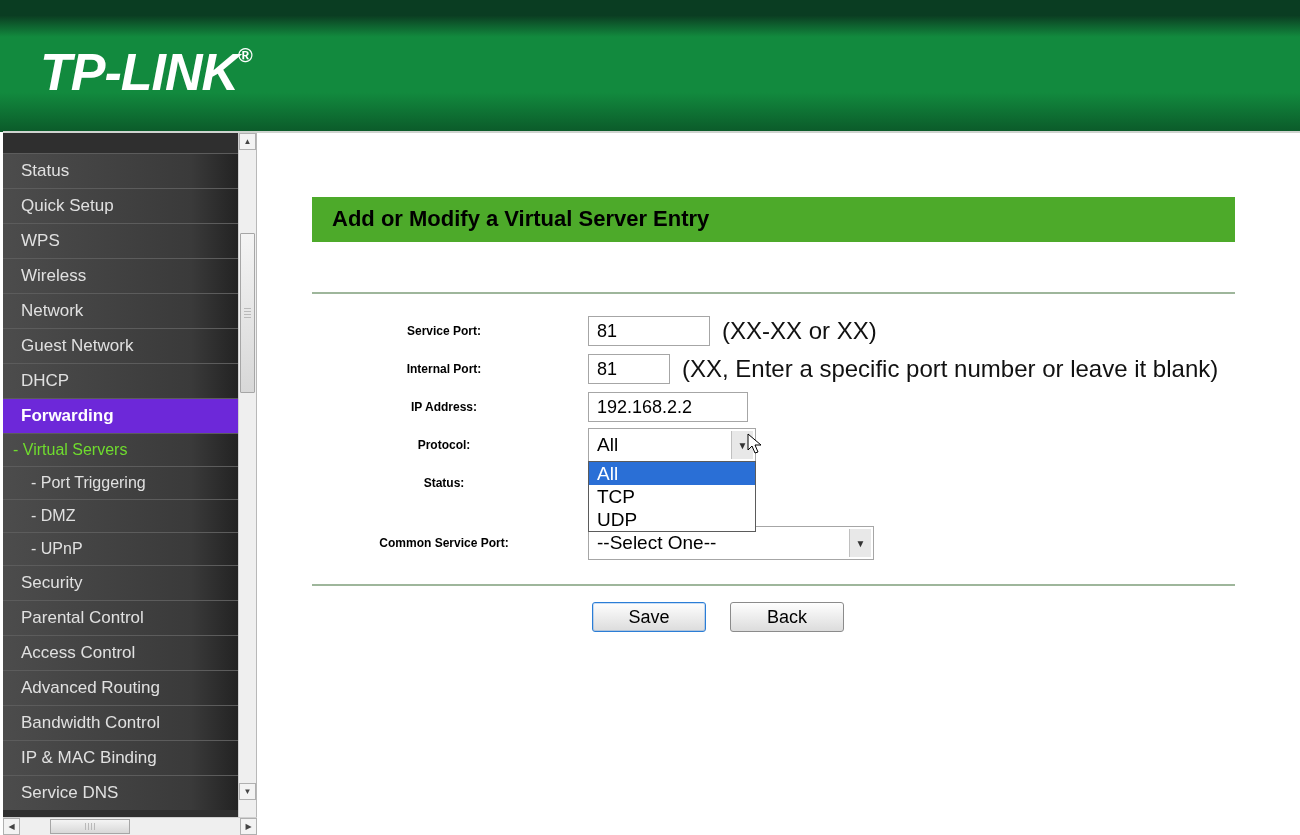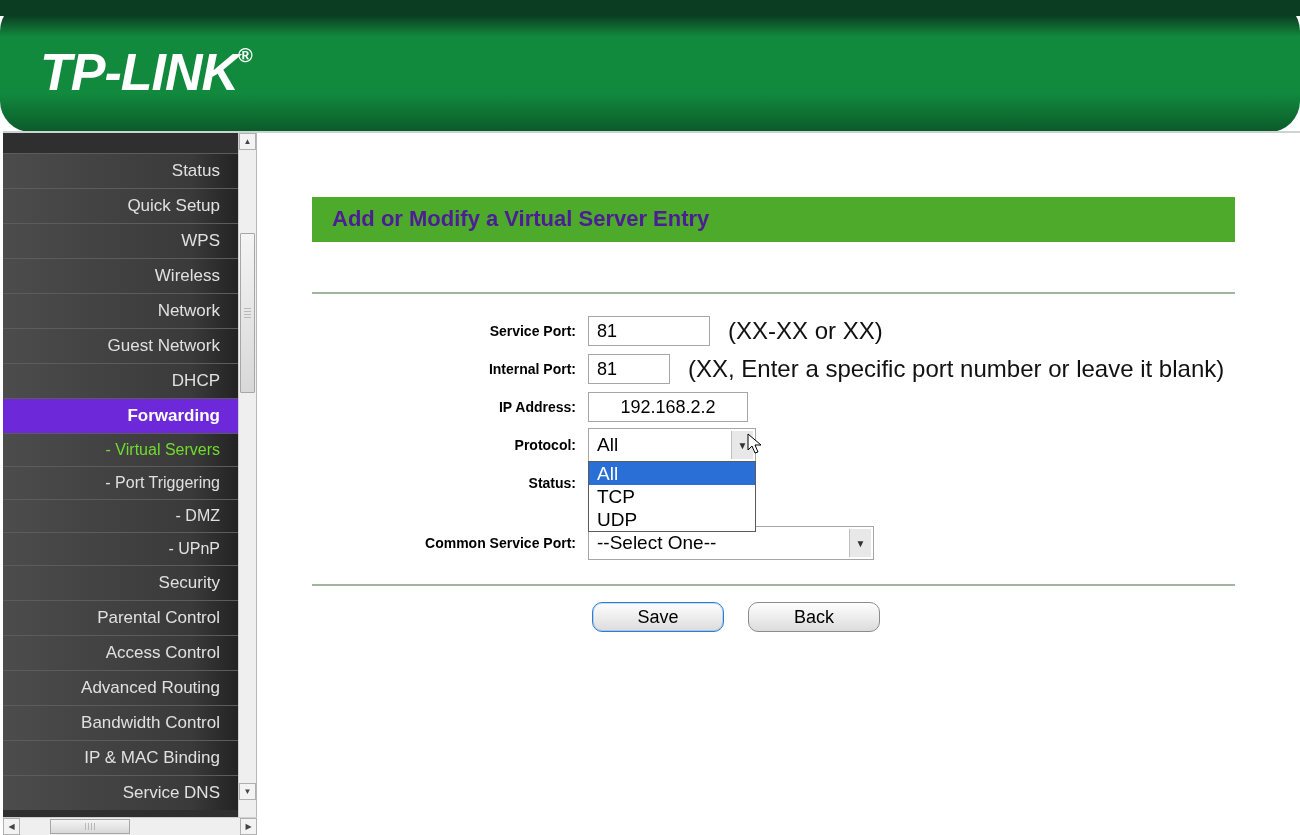--- a/index.html
+++ b/index.html
@@ -4,21 +4,20 @@
 <style>
 * { box-sizing: border-box; margin: 0; padding: 0; }
 html, body { width: 1300px; height: 835px; font-family: Arial, Helvetica, sans-serif; background: #fff; overflow: hidden; }
 
 
 .header {
   width: 100%;
   height: 132px;
   background: linear-gradient(to bottom, #0e4c28 0%, #1a6f3b 6%, #1a6f3b 10%, #0b3e22 12%, #128a3e 28%, #128a3e 70%, #0b5a2a 100%);
   position: relative;
-  border-radius: 31px;
 }
 .header-top-bar {
   position: absolute; top:0; left:0; right:0; height:16px;
   background: #0a3d22;
 }
 .logo {
   position: absolute;
   left: 40px;
   top: 42px;
   color: #fff;
@@ -47,21 +46,20 @@
   background: #f7f7f7;
   border-right: 1px solid #b8b8b8;
   position: relative;
   display: flex;
 }
 .sidebar-scroll {
   flex: 1;
   overflow: hidden;
   display: flex;
   flex-direction: column;
-  text-align: right;
 }
 .sidebar {
   flex: 1;
   background: #2f2f2f;
   padding-top: 20px;
 }
 .sb-item, .sb-subitem {
   display: block;
   padding: 7px 18px 7px 18px;
   font-size: 17px;
@@ -130,58 +128,58 @@
 
 .main {
   flex: 1;
   padding: 0 0 0 0;
   overflow: hidden;
   background:#fff;
 }
 .page-title-bar {
   margin: 64px 65px 0 55px;
   background: #4daa2a;
-  color: #4c1d95;
+  color: #000000;
   font-weight: bold;
   font-size: 22px;
   padding: 9px 20px 10px 20px;
 }
 .hr {
   margin: 50px 65px 0 55px;
   border: 0;
   border-top: 2px solid #9eb69b;
 }
 .form {
   margin: 18px 65px 0 55px;
 }
 .form-row {
   display: flex;
   align-items: center;
   min-height: 38px;
 }
 .form-label {
   width: 276px;
-  text-align: right;
+  text-align: center;
   font-weight: bold;
-  font-size: 14px;
+  font-size: 12px;
   color: #000;
   padding-right: 12px;
 }
-.form-field { display:flex; align-items:center; gap:18px; position:relative; }
+.form-field { display:flex; align-items:center; gap:12px; position:relative; }
 .hint { font-size: 24px; color:#111; }
 .text-input {
   border: 1px solid #a6a6a6;
   background:#fff;
   height: 30px;
   padding: 3px 8px;
   font-size: 18px;
 }
 .w120 { width: 122px; }
 .w80  { width: 82px; }
-.w160 { width: 160px; text-align: center; }
+.w160 { width: 160px; }
 
 .select {
   border:1px solid #a6a6a6;
   background:#fff;
   height:34px;
   font-size:19px;
   padding: 2px 28px 2px 8px;
   position:relative;
   display:inline-flex;
   align-items:center;
@@ -228,25 +226,25 @@
   border-top: 2px solid #9eb69b;
 }
 
 .buttons {
   margin: 16px 65px 0 55px;
   display:flex;
   gap: 24px;
   padding-left: 280px;
 }
 .btn {
-  width: 132px;
+  width: 114px;
   height: 30px;
   border:1px solid #8b8b8b;
   background: linear-gradient(to bottom,#fefefe,#dcdcdc);
-  border-radius: 10px;
+  border-radius: 3px;
   font-size: 18px;
   cursor:pointer;
 }
 .btn-primary { border-color:#2a7dd6; box-shadow: 0 0 0 1px rgba(42,125,214,0.25) inset; }
 </style>
 </head>
 <body>
 
 <div class="header">
   <div class="header-top-bar"></div>

